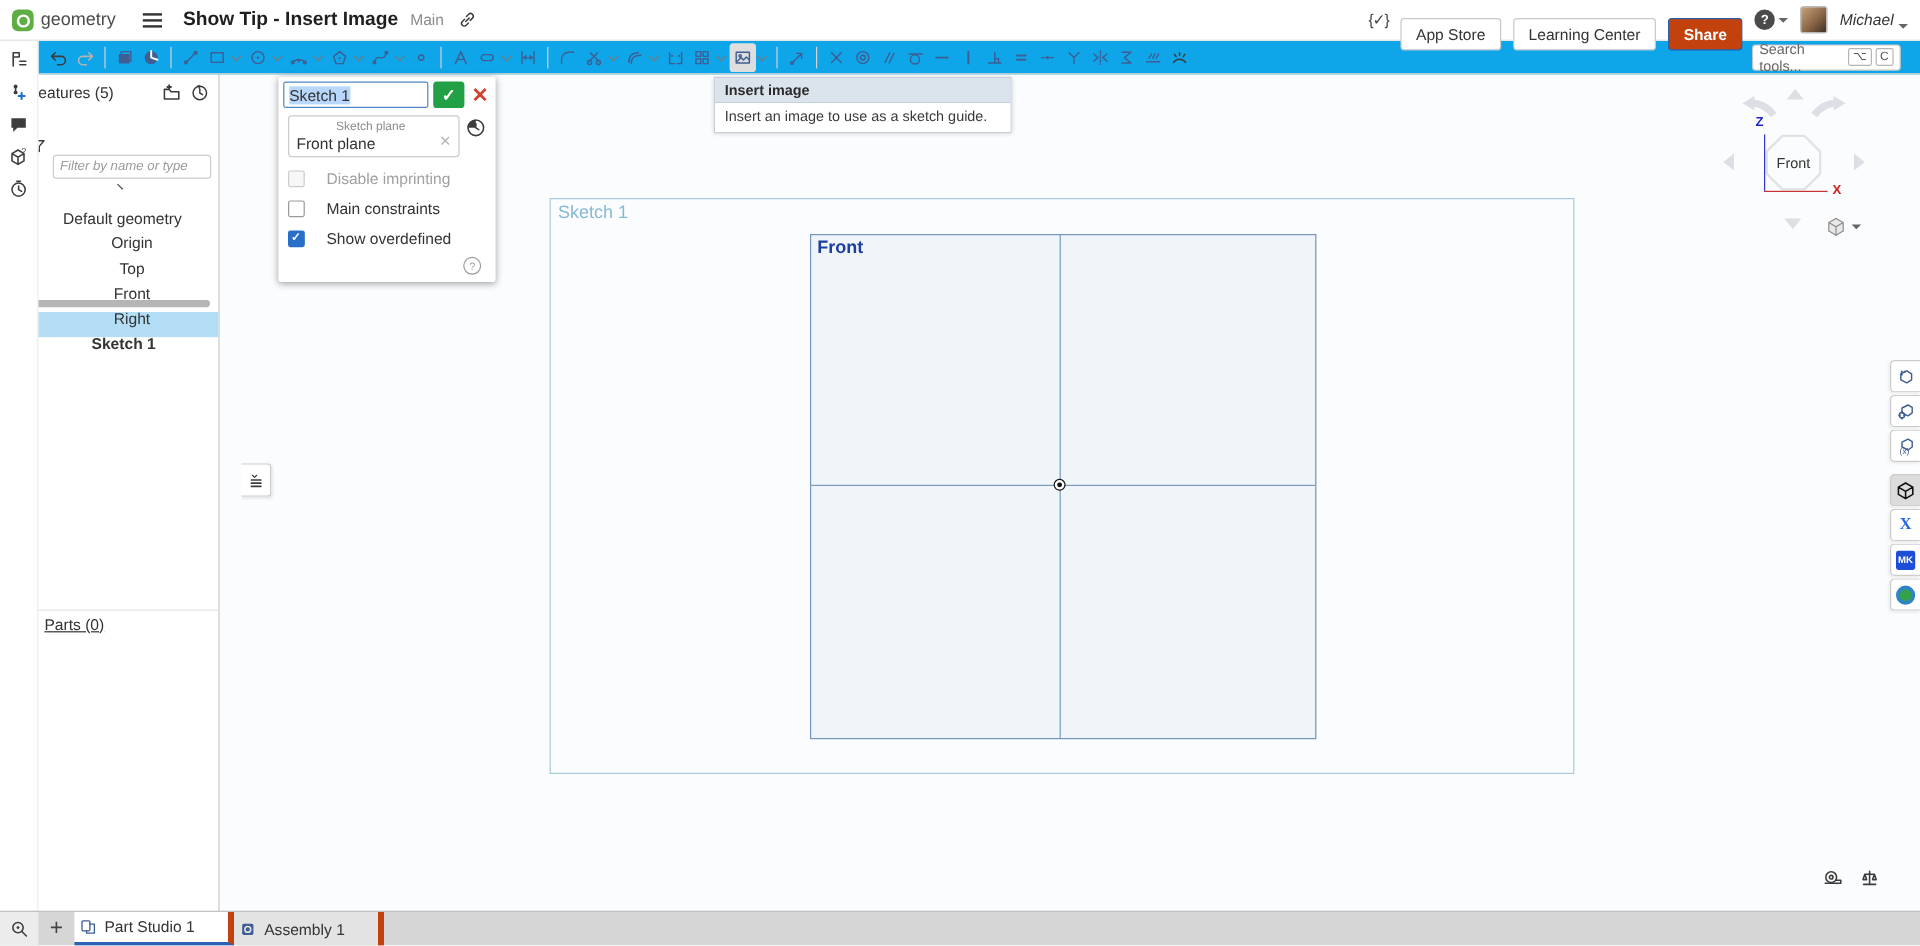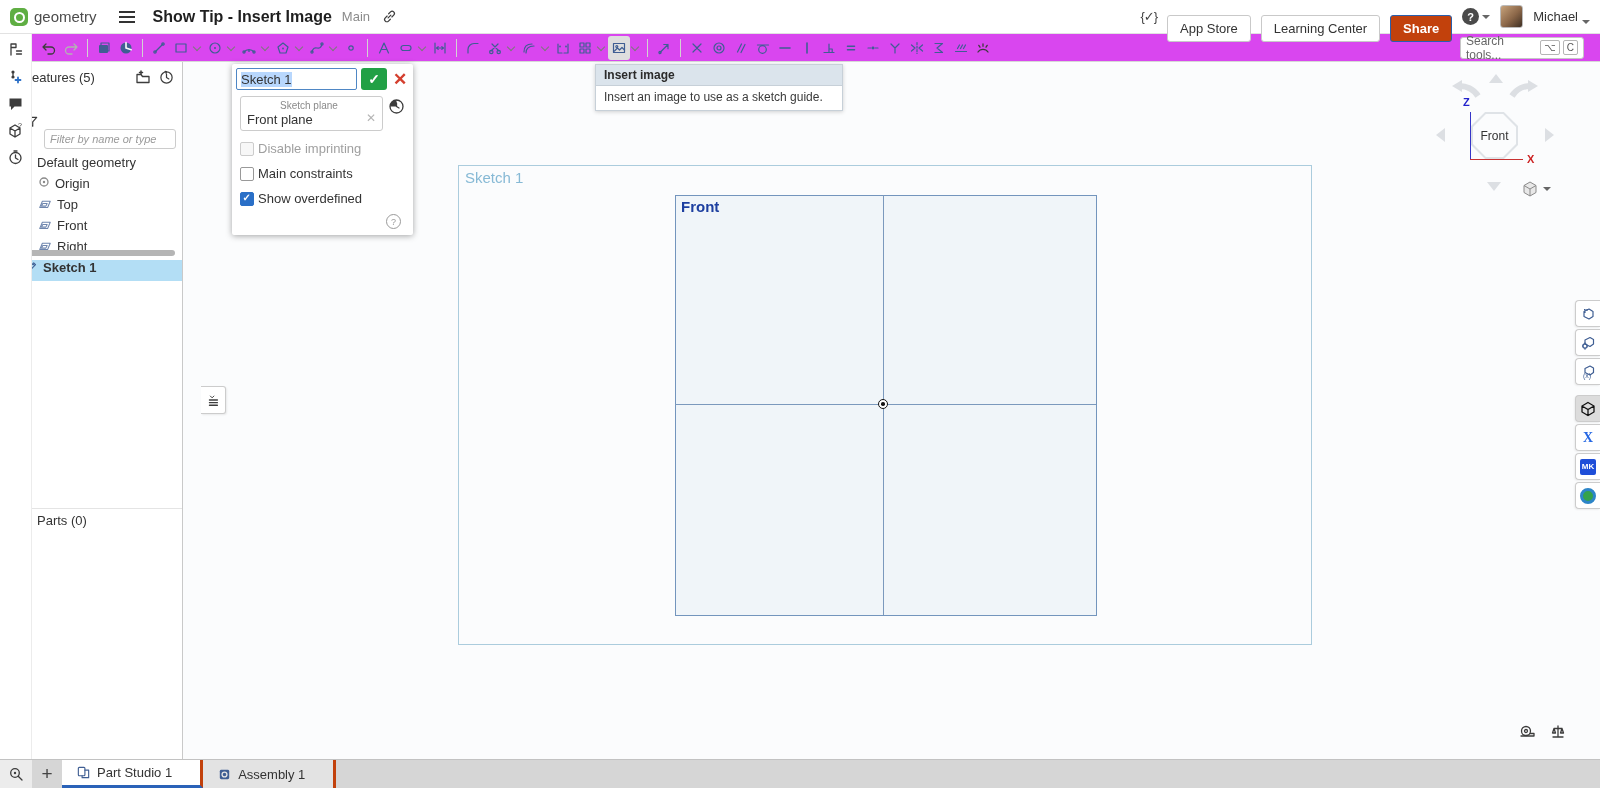--- a/index.html
+++ b/index.html
@@ -20,21 +20,21 @@
   .tb-btn{border:1px solid #c9c9c9;border-radius:3px;background:#fff;font-size:13px;color:#333;
           padding:5px 12px;cursor:pointer;font-family:inherit;margin-top:24px;}
   .tb-btn.primary{background:#c2410c;border-color:#2a5fac;color:#fff;font-weight:bold;}
   .help-circle{width:17px;height:17px;border-radius:50%;background:#4a4a4a;color:#fff;font-size:11px;font-weight:bold;
                display:flex;align-items:center;justify-content:center;}
   .avatar{width:21px;height:21px;border-radius:3px;background:linear-gradient(135deg,#c7a27a 0%,#8a6648 55%,#3e2f23 100%);
           border:1px solid #bbb;}
   .user-name{font-size:13px;color:#333;}
   .caret{width:0;height:0;border-left:4px solid transparent;border-right:4px solid transparent;border-top:4px solid #666;display:inline-block;}
   
-  .toolbar{position:absolute;top:34px;left:32px;right:0;height:28px;background:#d946ef;border-bottom:1px solid #d7d7d7;
+  .toolbar{position:absolute;top:34px;left:32px;right:0;height:28px;background:#0ea5e9;border-bottom:1px solid #d7d7d7;
            display:flex;align-items:center;padding:0 6px;box-sizing:border-box;z-index:35;}
   .tbtn{height:24px;min-width:22px;display:flex;align-items:center;justify-content:center;border-radius:3px;cursor:pointer;}
   .tbtn.active{background:#dedede;}
   .sep{width:1px;height:18px;background:#d2d2d2;margin:0 5px;flex:none;}
   .chev{width:5px;height:5px;border-right:1.4px solid #7a7a7a;border-bottom:1.4px solid #7a7a7a;
         transform:rotate(45deg);margin:0 4px 2px 2px;cursor:pointer;flex:none;}
   .ti path,.ti circle,.ti rect,.ti polygon{stroke:#3f5e93;fill:none;stroke-width:1.2;stroke-linecap:round;stroke-linejoin:round;}
   .ti .fl{fill:#3f5e93;stroke:none;}
   .di path,.di circle,.di rect{stroke:#3c3c3c;fill:none;stroke-width:1.3;stroke-linecap:round;stroke-linejoin:round;}
   .di .fl{fill:#3c3c3c;stroke:none;}
@@ -49,27 +49,27 @@
   
   .fpanel{position:absolute;top:62px;left:16px;bottom:28px;width:167px;background:#fff;border-right:1px solid #c9c9c9;
           box-sizing:border-box;z-index:30;font-size:13px;}
   .fpanel-header{display:flex;align-items:center;padding:8px 8px 4px 8px;}
   .fpanel-title{font-size:13px;color:#333;}
   .fpanel-hicons{margin-left:auto;display:flex;gap:8px;}
   .filter-row{display:flex;align-items:center;gap:5px;padding:4px 6px 6px 8px;}
   .filter-input{flex:1;height:18px;border:1px solid #ccc;border-radius:3px;font-size:11px;font-style:italic;
                 padding:0 5px;color:#555;font-family:inherit;min-width:0;margin-top:36px;}
   .filter-input::placeholder{color:#9a9a9a;}
-  .trow{display:flex;height:21px;padding-left:22px;gap:5px;color:#333;cursor:pointer;white-space:nowrap;}
+  .trow{display:flex;align-items:center;height:21px;padding-left:22px;gap:19px;color:#333;cursor:pointer;white-space:nowrap;flex-direction:column;}
   .trow.group{padding-left:6px;}
   .trow.selected{background:#b3def5;font-weight:bold;padding-left:8px;}
   .tree-chev{width:5px;height:5px;border-right:1.5px solid #444;border-bottom:1.5px solid #444;transform:rotate(45deg);margin-right:4px;}
   .hscroll{position:absolute;top:188px;left:4px;width:155px;height:6px;background:#b5b5b5;border-radius:3px;cursor:pointer;}
   .parts-row{position:absolute;top:446px;left:0;right:0;border-top:1px solid #e4e4e4;display:flex;align-items:center;
-             height:22px;padding-left:6px;gap:5px;color:#333;cursor:pointer;}
+             height:22px;padding-left:6px;gap:5px;color:#333;cursor:pointer;text-decoration:underline;}
   
   .panel-toggle{position:absolute;left:201px;top:386px;width:24px;height:26px;background:#fff;border:1px solid #ccc;
                 border-left:none;border-radius:0 3px 3px 0;display:flex;align-items:center;justify-content:center;
                 cursor:pointer;z-index:31;box-shadow:1px 1px 2px rgba(0,0,0,.08);}
   
   .dialog{position:absolute;left:232px;top:64px;width:181px;background:#fff;z-index:45;
           box-shadow:0 1px 6px rgba(0,0,0,.35);border-radius:2px;box-sizing:border-box;padding:4px 4px 6px 4px;}
   .dlg-head{display:flex;align-items:center;gap:4px;}
   .fake-input{flex:1;height:20px;border:1px solid #4f87c5;border-radius:2px;background:#fff;display:flex;align-items:center;
               padding:0 4px;font-size:13px;cursor:text;min-width:0;}
@@ -77,21 +77,21 @@
   .ok-btn{width:26px;height:22px;background:#21a045;border-radius:3px;color:#fff;display:flex;align-items:center;
           justify-content:center;font-size:14px;font-weight:bold;cursor:pointer;flex:none;}
   .cancel-btn{width:18px;height:22px;color:#d43f2e;font-size:17px;font-weight:bold;display:flex;align-items:center;
               justify-content:center;cursor:pointer;flex:none;}
   .dlg-body{padding:6px 4px 0 4px;}
   .plane-row{display:flex;align-items:flex-start;gap:5px;}
   .plane-field{flex:1;border:1px solid #ccc;border-radius:3px;padding:3px 6px;position:relative;cursor:pointer;min-width:0;}
   .plane-field .lbl{font-size:10px;color:#8a8a8a;display:block;margin-left:33px;}
   .plane-field .val{font-size:13px;color:#333;display:block;margin-top:1px;}
   .plane-clear{position:absolute;right:6px;top:14px;color:#b5b5b5;font-size:12px;cursor:pointer;}
-  .cb-row{display:flex;align-items:center;gap:4px;margin-top:10px;cursor:pointer;}
+  .cb-row{display:flex;align-items:center;gap:18px;margin-top:10px;cursor:pointer;}
   .cb{width:12px;height:12px;border:1px solid #999;border-radius:2px;background:#fff;flex:none;position:relative;}
   .cb.disabled{border-color:#ccc;background:#f7f7f7;}
   .cb.checked{background:#2a6fc7;border-color:#2a6fc7;}
   .cb.checked::after{content:"✓";color:#fff;font-size:10px;font-weight:bold;position:absolute;left:1.5px;top:-1px;}
   .cb-label{font-size:13px;color:#333;}
   .cb-label.disabled{color:#a0a0a0;}
   .dlg-help{display:flex;justify-content:flex-end;padding:8px 4px 0 0;}
   .help-q{width:13px;height:13px;border-radius:50%;border:1px solid #9a9a9a;color:#9a9a9a;font-size:9px;
           display:flex;align-items:center;justify-content:center;cursor:pointer;}
   
@@ -133,22 +133,22 @@
   .x-logo{font-size:14px;font-weight:bold;color:#2668e3;font-family:"Liberation Serif",serif;}
   .mk-badge{width:16px;height:16px;background:#1e4ed8;color:#fff;font-size:8px;font-weight:bold;
             display:flex;align-items:center;justify-content:center;border-radius:2px;}
   .globe-badge{width:16px;height:16px;border-radius:50%;background:#35a24b;border:3px solid #2d85c8;box-sizing:border-box;}
   
   .measure-icons{position:absolute;right:34px;top:724px;display:flex;gap:14px;z-index:12;}
   .bottombar{position:absolute;left:0;right:0;bottom:0;height:28px;background:#d6d6d6;border-top:1px solid #c2c2c2;
              display:flex;align-items:stretch;z-index:40;}
   .bb-search{width:32px;display:flex;align-items:center;justify-content:center;background:#ececec;cursor:pointer;}
   .bb-plus{width:30px;display:flex;align-items:center;justify-content:center;font-size:19px;color:#444;cursor:pointer;}
-  .doc-tab{display:flex;align-items:center;gap:6px;padding:0 28px 0 14px;font-size:13px;color:#333;cursor:pointer;
-           border-right:3px solid #c2410c;box-sizing:border-box;}
+  .doc-tab{display:flex;align-items:center;gap:6px;padding:0 28px 0 4px;font-size:13px;color:#333;cursor:pointer;
+           border-right:5px solid #c2410c;box-sizing:border-box;}
   .doc-tab.active{background:#fff;border-bottom:3px solid #2a62b8;}
   .doc-tab.inactive{background:#e3e3e3;}
 </style>
 </head>
 <body>
 
 <div class="topbar">
   <div class="logo-mark"></div>
   <div class="logo-text">geometry</div>
   <div class="hamburger">
@@ -164,21 +164,21 @@
   <div class="top-right">
     <div class="fs-icon">{✓}</div>
     <button class="tb-btn">App Store</button>
     <button class="tb-btn">Learning Center</button>
     <button class="tb-btn primary">Share</button>
     <div style="display:flex;align-items:center;gap:3px;">
       <div class="help-circle">?</div>
       <span class="caret"></span>
     </div>
     <div class="avatar"></div>
-    <div style="display:flex;align-items:flex-end;gap:4px;">
+    <div style="display:flex;align-items:flex-end;gap:4px;font-style:italic;">
       <span class="user-name">Michael</span>
       <span class="caret"></span>
     </div>
   </div>
 </div>
 
 <div class="toolbar">
   <div class="tbtn">
     <svg class="di" width="18" height="16" viewBox="0 0 18 16">
         <path d="M6 4 L3 7 L6 10 M3 7 h8 a3.5 3.5 0 0 1 0 7 h-3"></path>

